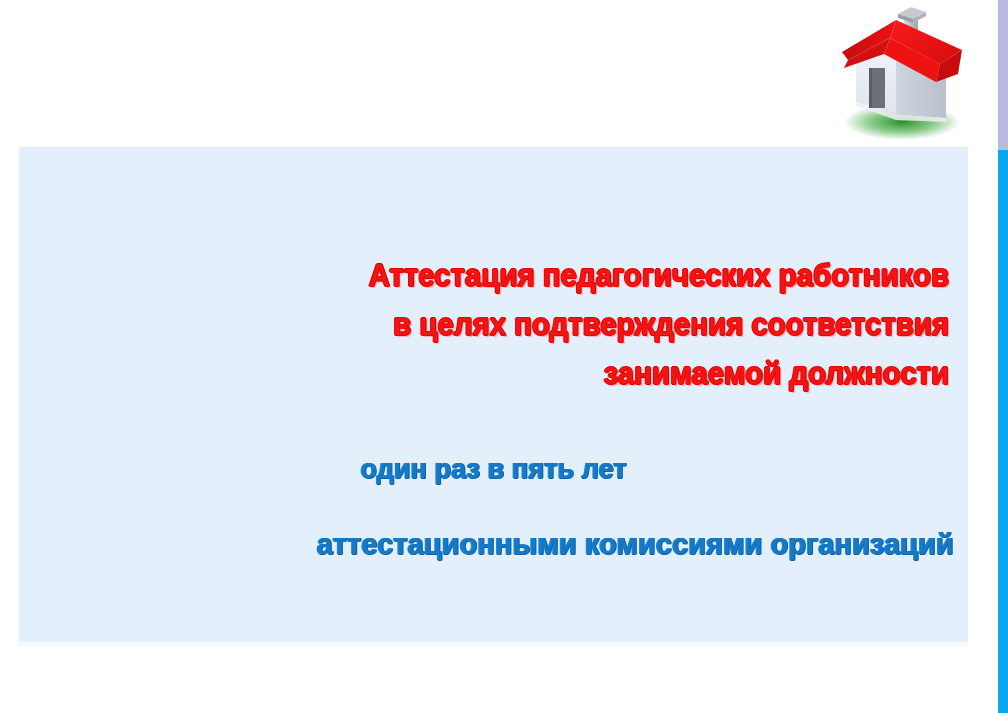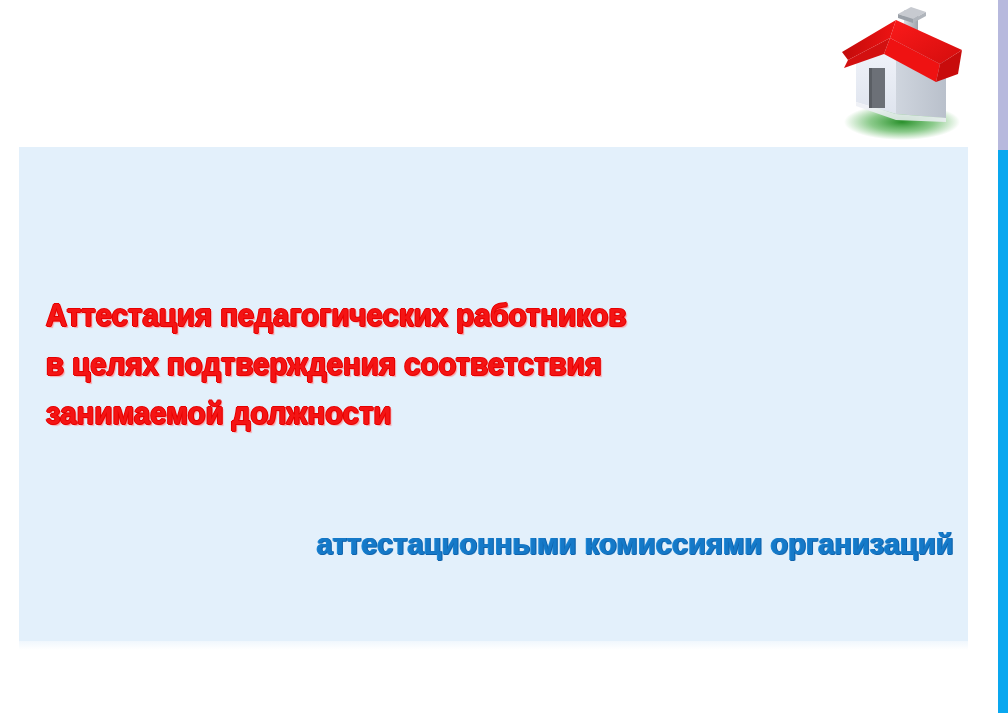--- a/index.html
+++ b/index.html
@@ -79,25 +79,24 @@
     left: 19px;
     top: 641px;
     width: 949px;
     height: 9px;
     background: linear-gradient(to bottom, rgba(227,240,251,0.55), rgba(227,240,251,0));
   }
 
   
   .headline-block {
     position: absolute;
-    left: 8px;
+    left: 0;
     right: 0;
     top: 104px;
-    text-align: left;
-    margin-top: 40px;
+    text-align: right;
   }
 
   .headline-line {
     display: block;
     font-family: "Liberation Sans", "DejaVu Sans", sans-serif;
     font-weight: bold;
     font-size: 31px;
     line-height: 49px;
     letter-spacing: -0.2px;
     color: #f41414;
@@ -216,20 +215,23 @@
   </div>
 
   <div class="content-panel">
 
     <div class="headline-block">
       <span class="headline-line">Аттестация педагогических работников</span>
       <span class="headline-line">в целях подтверждения соответствия</span>
       <span class="headline-line">занимаемой должности</span>
     </div>
 
+    <div class="sub-block-one">
+      <span class="sub-line">один раз в пять лет</span>
+    </div>
 
     <div class="sub-block-two">
       <span class="sub-line large">аттестационными комиссиями организаций</span>
     </div>
 
   </div>
 
   <div class="panel-shadow"></div>
 
 </div>

